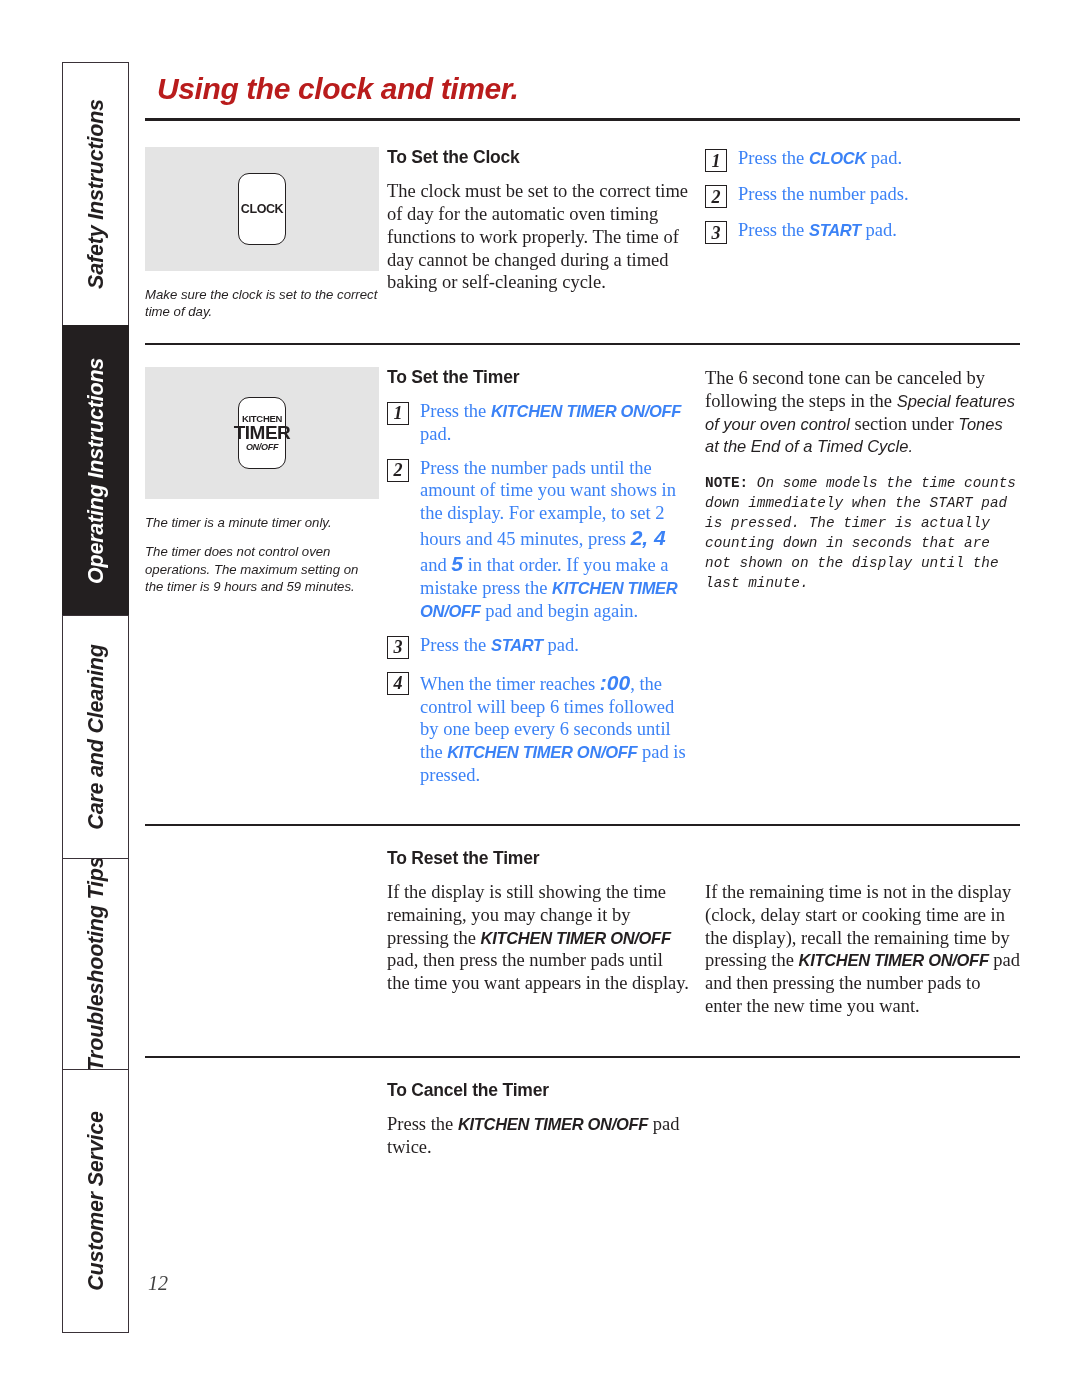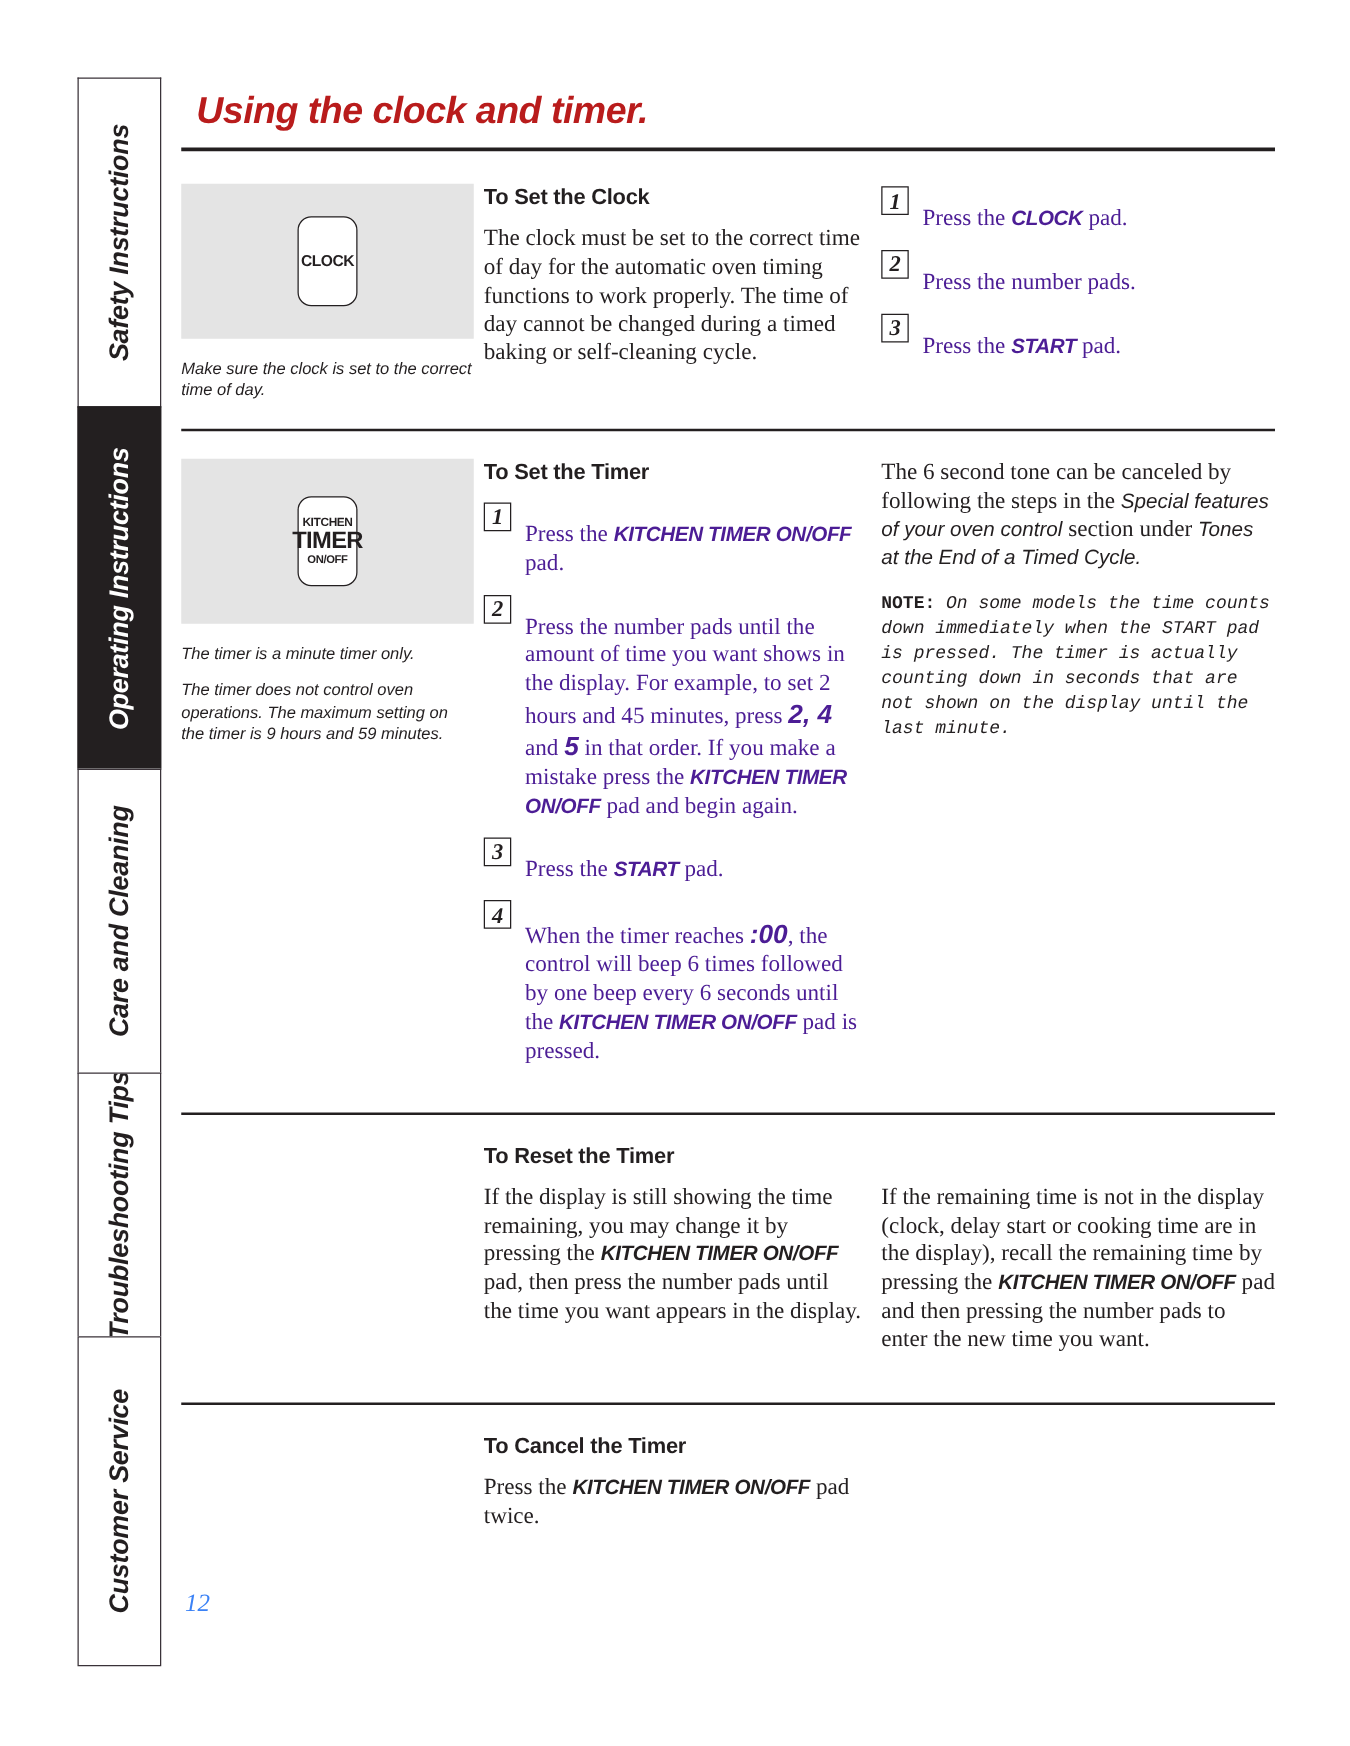--- a/index.html
+++ b/index.html
@@ -113,21 +113,21 @@
     font-family: "Liberation Sans", sans-serif;
     font-weight: bold;
     color: #231f20;
     line-height: 1.02;
     padding: 4px 0;
     box-sizing: border-box;
   }
   .pad-key .l1 { font-size: 12.5px; letter-spacing: -0.4px; }
   .pad-key .l2 { font-size: 9.5px; letter-spacing: -0.3px; }
   .pad-key .l3 { font-size: 19px; letter-spacing: -0.5px; }
-  .pad-key .l4 { font-size: 9px; letter-spacing: -0.3px; }
+  .pad-key .l4 { font-size: 9px; letter-spacing: -0.3px; font-style: italic; }
 
   .caption {
     font-family: "Liberation Sans", sans-serif;
     font-style: italic;
     font-size: 13.2px;
     line-height: 1.32;
     color: #231f20;
     margin-top: 15px;
   }
   .caption + .caption { margin-top: 12px; }
@@ -194,43 +194,42 @@
     font-weight: bold;
     font-size: 18px;
     line-height: 1;
     color: #231f20;
     box-sizing: border-box;
   }
   .step-text {
     font-family: "Liberation Serif", serif;
     font-size: 18.5px;
     line-height: 1.235;
-    color: #4c1d95;
-    margin-top: 17px;
+    color: #3b82f6;
   }
 
   
   .note-block {
     font-family: Liberation Mono, monospace;
     font-style: italic;
     font-size: 14.4px;
     line-height: 1.38;
     color: #231f20;
     margin-top: 16px;
   }
   .note-label { font-weight: bold; font-style: normal; }
 
   #page-number {
     position: absolute;
     left: 148px;
     top: 1272px;
     font-family: "Liberation Serif", serif;
     font-style: italic;
     font-size: 20px;
-    color: #3b82f6;
+    color: #404040;
   }
 </style>
 </head>
 <body>
 
 <div id="side-rail">
     <div class="side-tab" style="flex: 0.207469 1 0px;">
       <span class="side-tab-label">Safety Instructions</span>
     </div>
     <div class="side-tab active" style="flex: 0.228216 1 0px;">

